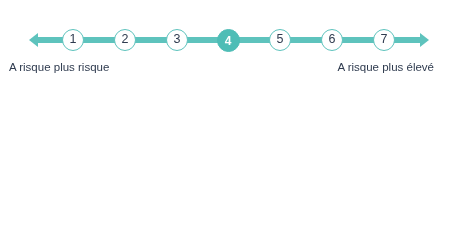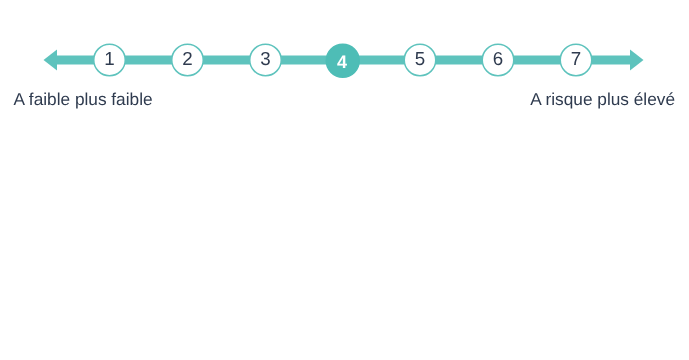--- a/index.html
+++ b/index.html
@@ -102,21 +102,21 @@
   .label {
     position: absolute;
     top: 60px;
     font-size: 11.5px;
     line-height: 15px;
     color: #2f3b4f;
     white-space: nowrap;
     font-family: "Liberation Sans", sans-serif;
   }
   .label-low  { left: 9px; }
-  .label-high { right: 9px; }
+  .label-high { right: 25px; }
 </style>
 </head>
 <body>
 
 <div id="risk-scale">
 
   <div class="scale-track-wrap">
     <div class="arrow-left"></div>
     <div class="scale-line"></div>
     <div class="arrow-right"></div>
@@ -125,16 +125,16 @@
   <div class="steps">
     <div class="step" style="left:73px">1</div>
     <div class="step" style="left:125px">2</div>
     <div class="step" style="left:177px">3</div>
     <div class="step active" style="left:228px">4</div>
     <div class="step" style="left:280px">5</div>
     <div class="step" style="left:332px">6</div>
     <div class="step" style="left:384px">7</div>
   </div>
 
-  <div class="label label-low">A faible plus faible</div>
+  <div class="label label-low">A risque plus risque</div>
   <div class="label label-high">A risque plus élevé</div>
 
 </div>
 
 </body></html>

